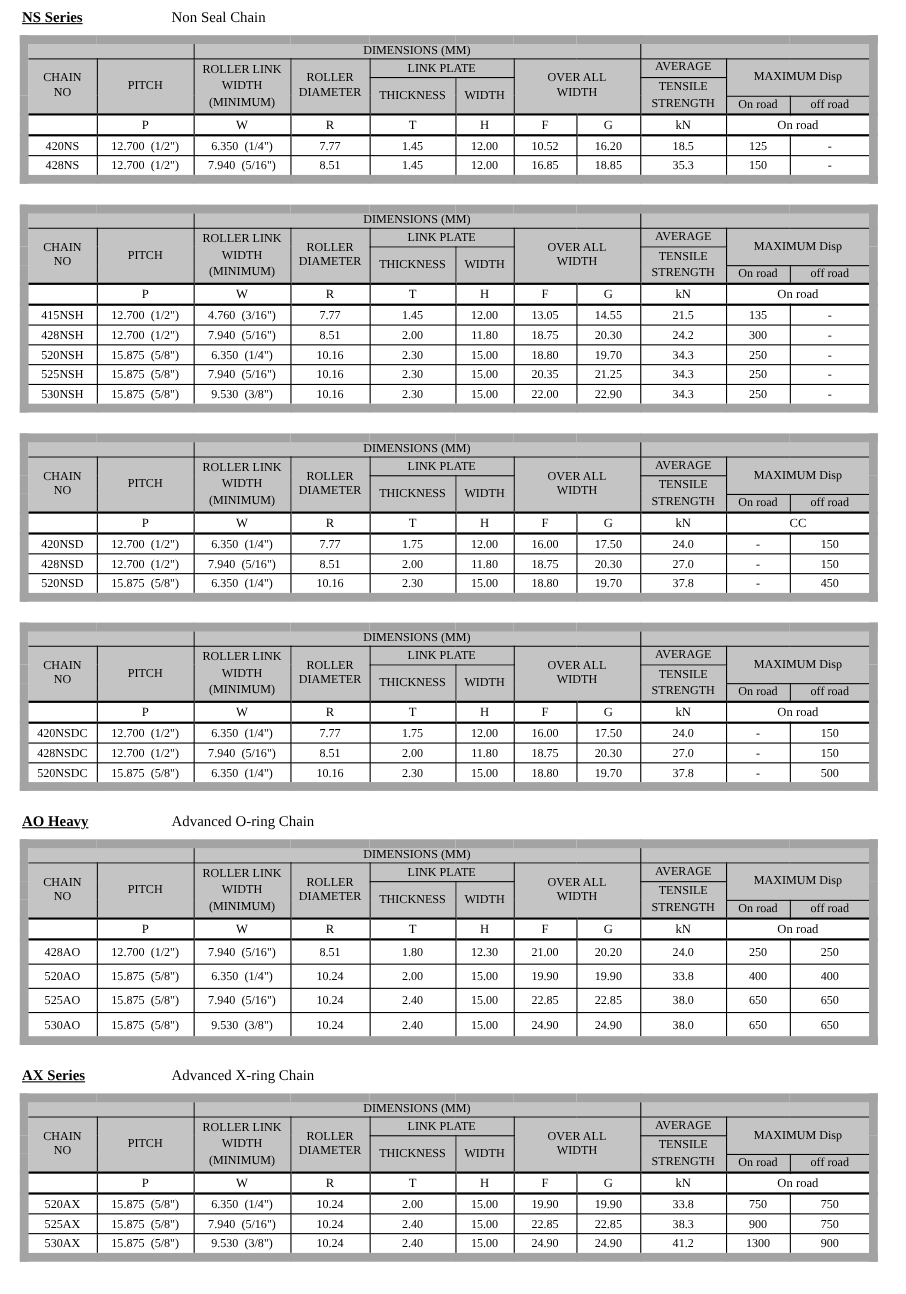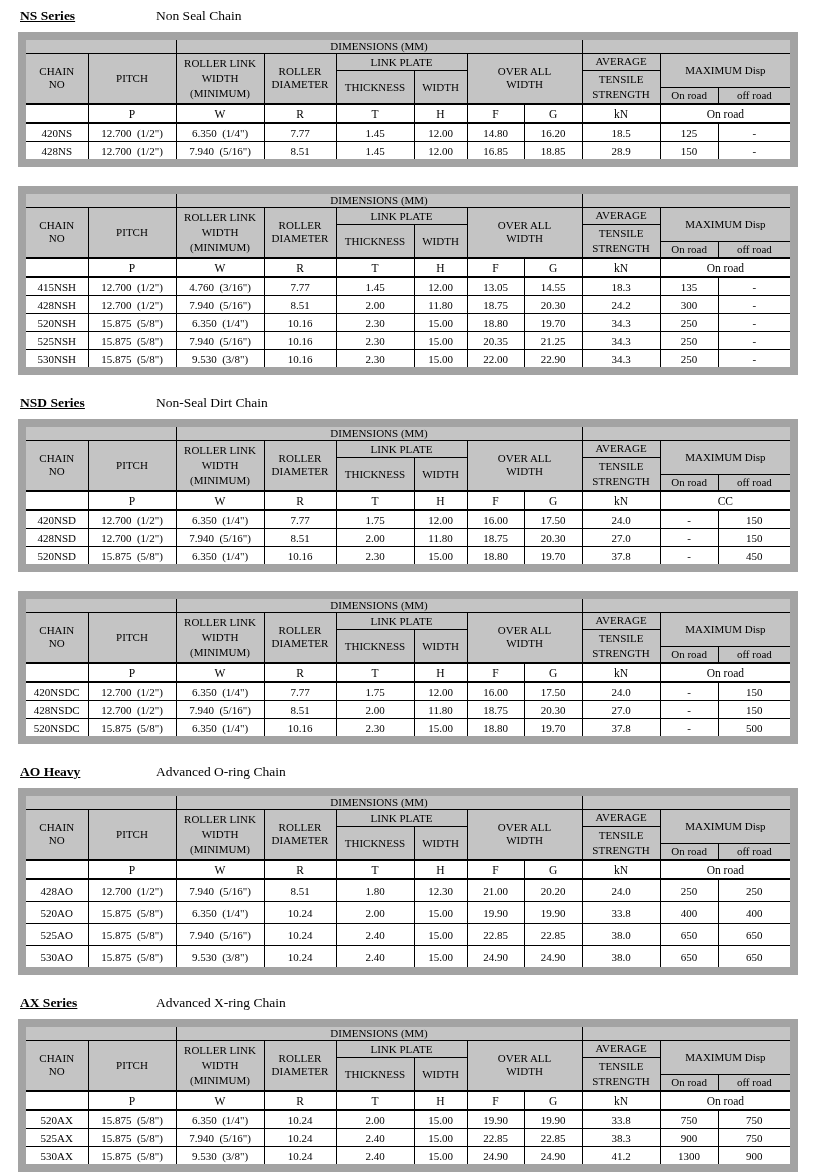--- a/index.html
+++ b/index.html
@@ -122,36 +122,36 @@
               <td>kN</td>
               <td colspan="2">On road</td>
             </tr>
             <tr class="data">
               <td>420NS</td>
               <td>12.700  (1/2")</td>
               <td>6.350  (1/4")</td>
               <td>7.77</td>
               <td>1.45</td>
               <td>12.00</td>
-              <td>14.80</td>
+              <td>10.52</td>
               <td>16.20</td>
               <td>18.5</td>
               <td>125</td>
               <td>-</td>
             </tr>
             <tr class="data">
               <td>428NS</td>
               <td>12.700  (1/2")</td>
               <td>7.940  (5/16")</td>
               <td>8.51</td>
               <td>1.45</td>
               <td>12.00</td>
               <td>16.85</td>
               <td>18.85</td>
-              <td>28.9</td>
+              <td>35.3</td>
               <td>150</td>
               <td>-</td>
             </tr>
           </tbody>
         </table>
       </section>
       <section class="section">
         <table class="spec-table">
           <colgroup>
             <col style="width: 66px;">
@@ -211,21 +211,21 @@
             </tr>
             <tr class="data">
               <td>415NSH</td>
               <td>12.700  (1/2")</td>
               <td>4.760  (3/16")</td>
               <td>7.77</td>
               <td>1.45</td>
               <td>12.00</td>
               <td>13.05</td>
               <td>14.55</td>
-              <td>18.3</td>
+              <td>21.5</td>
               <td>135</td>
               <td>-</td>
             </tr>
             <tr class="data">
               <td>428NSH</td>
               <td>12.700  (1/2")</td>
               <td>7.940  (5/16")</td>
               <td>8.51</td>
               <td>2.00</td>
               <td>11.80</td>
@@ -271,21 +271,20 @@
               <td>22.00</td>
               <td>22.90</td>
               <td>34.3</td>
               <td>250</td>
               <td>-</td>
             </tr>
           </tbody>
         </table>
       </section>
       <section class="section">
-        <div class="title-row"><span class="series-name">NSD Series</span><span class="series-sub">Non-Seal Dirt Chain</span></div>
         <table class="spec-table">
           <colgroup>
             <col style="width: 66px;">
             <col style="width: 88px;">
             <col style="width: 88px;">
             <col style="width: 72px;">
             <col style="width: 78px;">
             <col style="width: 53px;">
             <col style="width: 57px;">
             <col style="width: 58px;">

